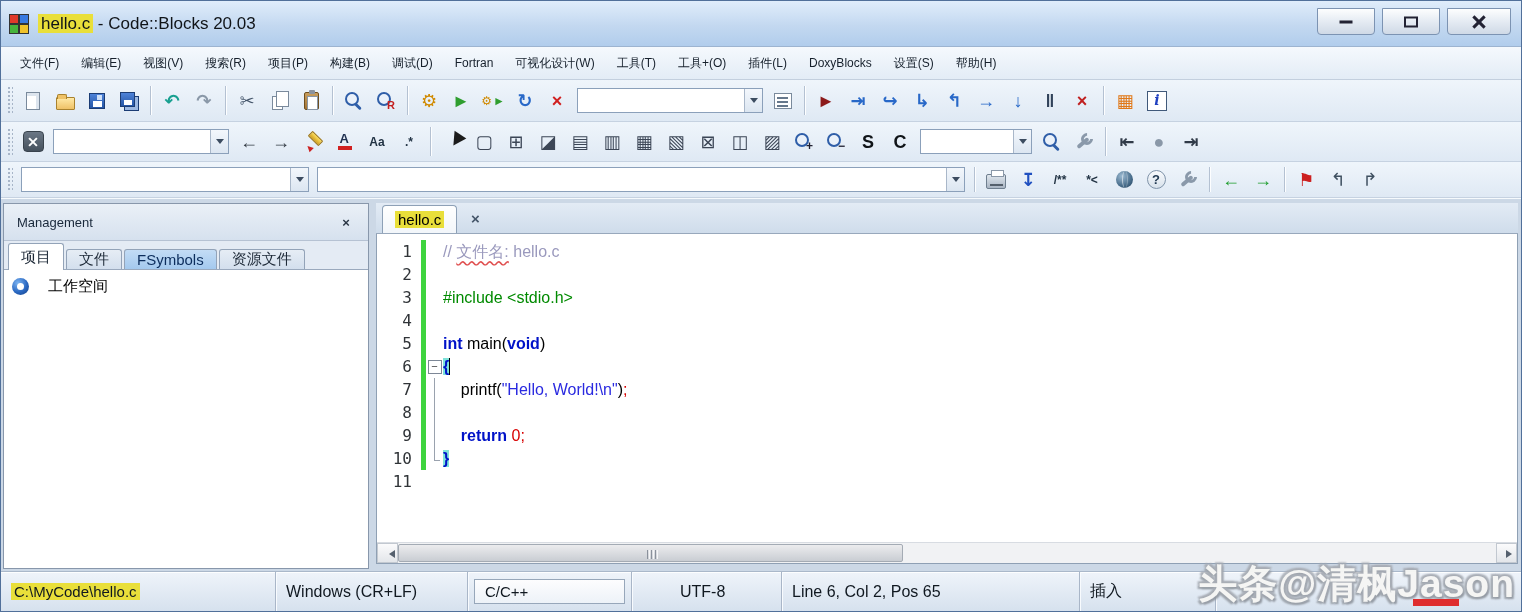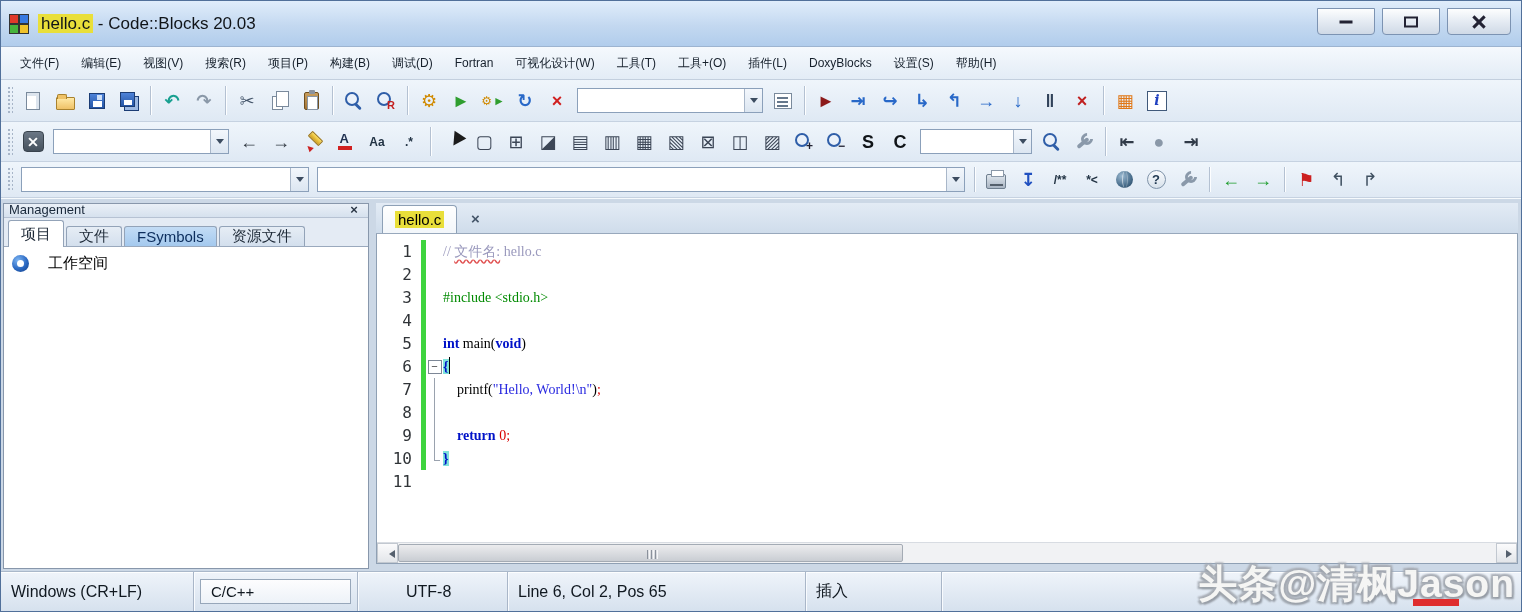--- a/index.html
+++ b/index.html
@@ -126,21 +126,21 @@
   .art-printer{ width:20px;height:15px;margin-top:3px;background:linear-gradient(#e0e7ee,#a9b5c3);
     border:1px solid #6f7f8f;border-radius:2px;}
   .art-printer::before{ content:"";position:absolute;top:-5px;left:4px;width:11px;height:5px;background:#fff;border:1px solid #8a98a8;}
   .art-printer::after{ content:"";position:absolute;bottom:2px;left:3px;width:13px;height:2px;background:#55606c;}
 
   
   .main{ flex:1; display:flex; background:#ccd8e6; border-top:1px solid #f6fafd; overflow:hidden;}
 
   .mgmt{ width:366px; flex:0 0 366px; display:flex; flex-direction:column;
     border:1px solid #8897ab; background:#eef2f8; margin:4px 0 2px 2px;}
-  .mgmt-cap{ height:14px; display:flex; align-items:flex-end; padding:0 5px;
+  .mgmt-cap{ height:37px; display:flex; align-items:center; padding:0 13px;
     background:linear-gradient(#eaf0f7,#d6e1ee); border-bottom:1px solid #b6c2d3;
     font-size:13px; color:#19283a;}
   .cap-x{ margin-left:auto; width:18px; text-align:center; font-weight:bold; font-size:13px; color:#2a3645;}
   .mgmt-tabs{ display:flex; align-items:flex-end; height:29px; padding:3px 4px 0 4px; gap:2px;
     background:#e4ebf4; border-bottom:1px solid #9aa9bd;}
   .mtab{ height:20px; display:flex; align-items:center; padding:0 12px; font-size:15px;
     background:linear-gradient(#e6edf5,#d3dfed); border:1px solid #93a3b8; border-bottom:none;
     border-radius:3px 3px 0 0; color:#1c2836; white-space:nowrap;}
   .mtab.active{ background:#fff; position:relative; top:1px; height:27px;}
   .mtab.hl{ background:linear-gradient(#c3dcf5,#a4c9ee); color:#0c2d5c;}
@@ -169,21 +169,21 @@
     font-family:"DejaVu Sans Mono",monospace; font-size:16px; line-height:23px; color:#303438;}
   .chg{ width:5px; flex:0 0 5px;}
   .chg.on{ background:var(--change-bar,#3ed43e);}
   .fold{ width:17px; flex:0 0 17px; position:relative;}
   .fold.f-start::before{ content:"−"; position:absolute; left:50%; top:50%; transform:translate(-50%,-50%);
     width:12px; height:12px; background:#fff; border:1px solid #7d8violet796; border:1px solid #7d8796;
     font-size:11px; line-height:10px; text-align:center; color:#444;}
   .fold.f-mid::before{ content:""; position:absolute; left:8px; top:0; bottom:0; width:1px; background:#9aa2ae;}
   .fold.f-end::before{ content:""; position:absolute; left:8px; top:0; height:58%; width:1px; background:#9aa2ae;}
   .fold.f-end::after{ content:""; position:absolute; left:8px; top:58%; width:6px; height:1px; background:#9aa2ae;}
-  .ct{ white-space:pre; font-family:Liberation Serif, serif; font-size:14px; line-height:23px; color:#000;}
+  .ct{ white-space:pre; font-family:Liberation Sans, sans-serif; font-size:16px; line-height:23px; color:#000;}
   .sg-cmt,.sg-cmtw{ color:var(--comment,#9a99bd);}
   .sg-cmtw{ text-decoration-line:underline; text-decoration-style:wavy;
     text-decoration-color:#e05050; text-underline-offset:3px;}
   .sg-pre{ color:var(--preproc,#008a00);}
   .sg-kw{ color:var(--kw,#0012c8); font-weight:bold;}
   .sg-str{ color:var(--str,#2a2ae0);}
   .sg-red{ color:var(--num,#d80000);}
   .sg-pln{ color:#000;}
   .sg-brace{ background:var(--brace-bg,#7fe3da); color:var(--kw,#0012c8); font-weight:bold;}
   .caret{ display:inline-block; width:1px; height:17px; background:#000; vertical-align:-3px;}
@@ -619,20 +619,23 @@
                 <span class="grip-lines"></span>
               </div>
           </div>
           <span class="sb-btn right"></span>
         </div>
       </div>
     </div>
   </div>
 
   <div class="statusbar">
+    <div class="sseg s-path">
+        <span class="hl">C:\MyCode\hello.c</span>
+      </div>
     <div class="sseg s-eol">Windows (CR+LF)</div>
     <div class="sseg s-lang">
         <span class="sunken">C/C++</span>
       </div>
     <div class="sseg s-enc">UTF-8</div>
     <div class="sseg s-pos">Line 6, Col 2, Pos 65</div>
     <div class="sseg s-ins">插入</div>
     <div class="sseg s-fill"></div>
   </div>
 

